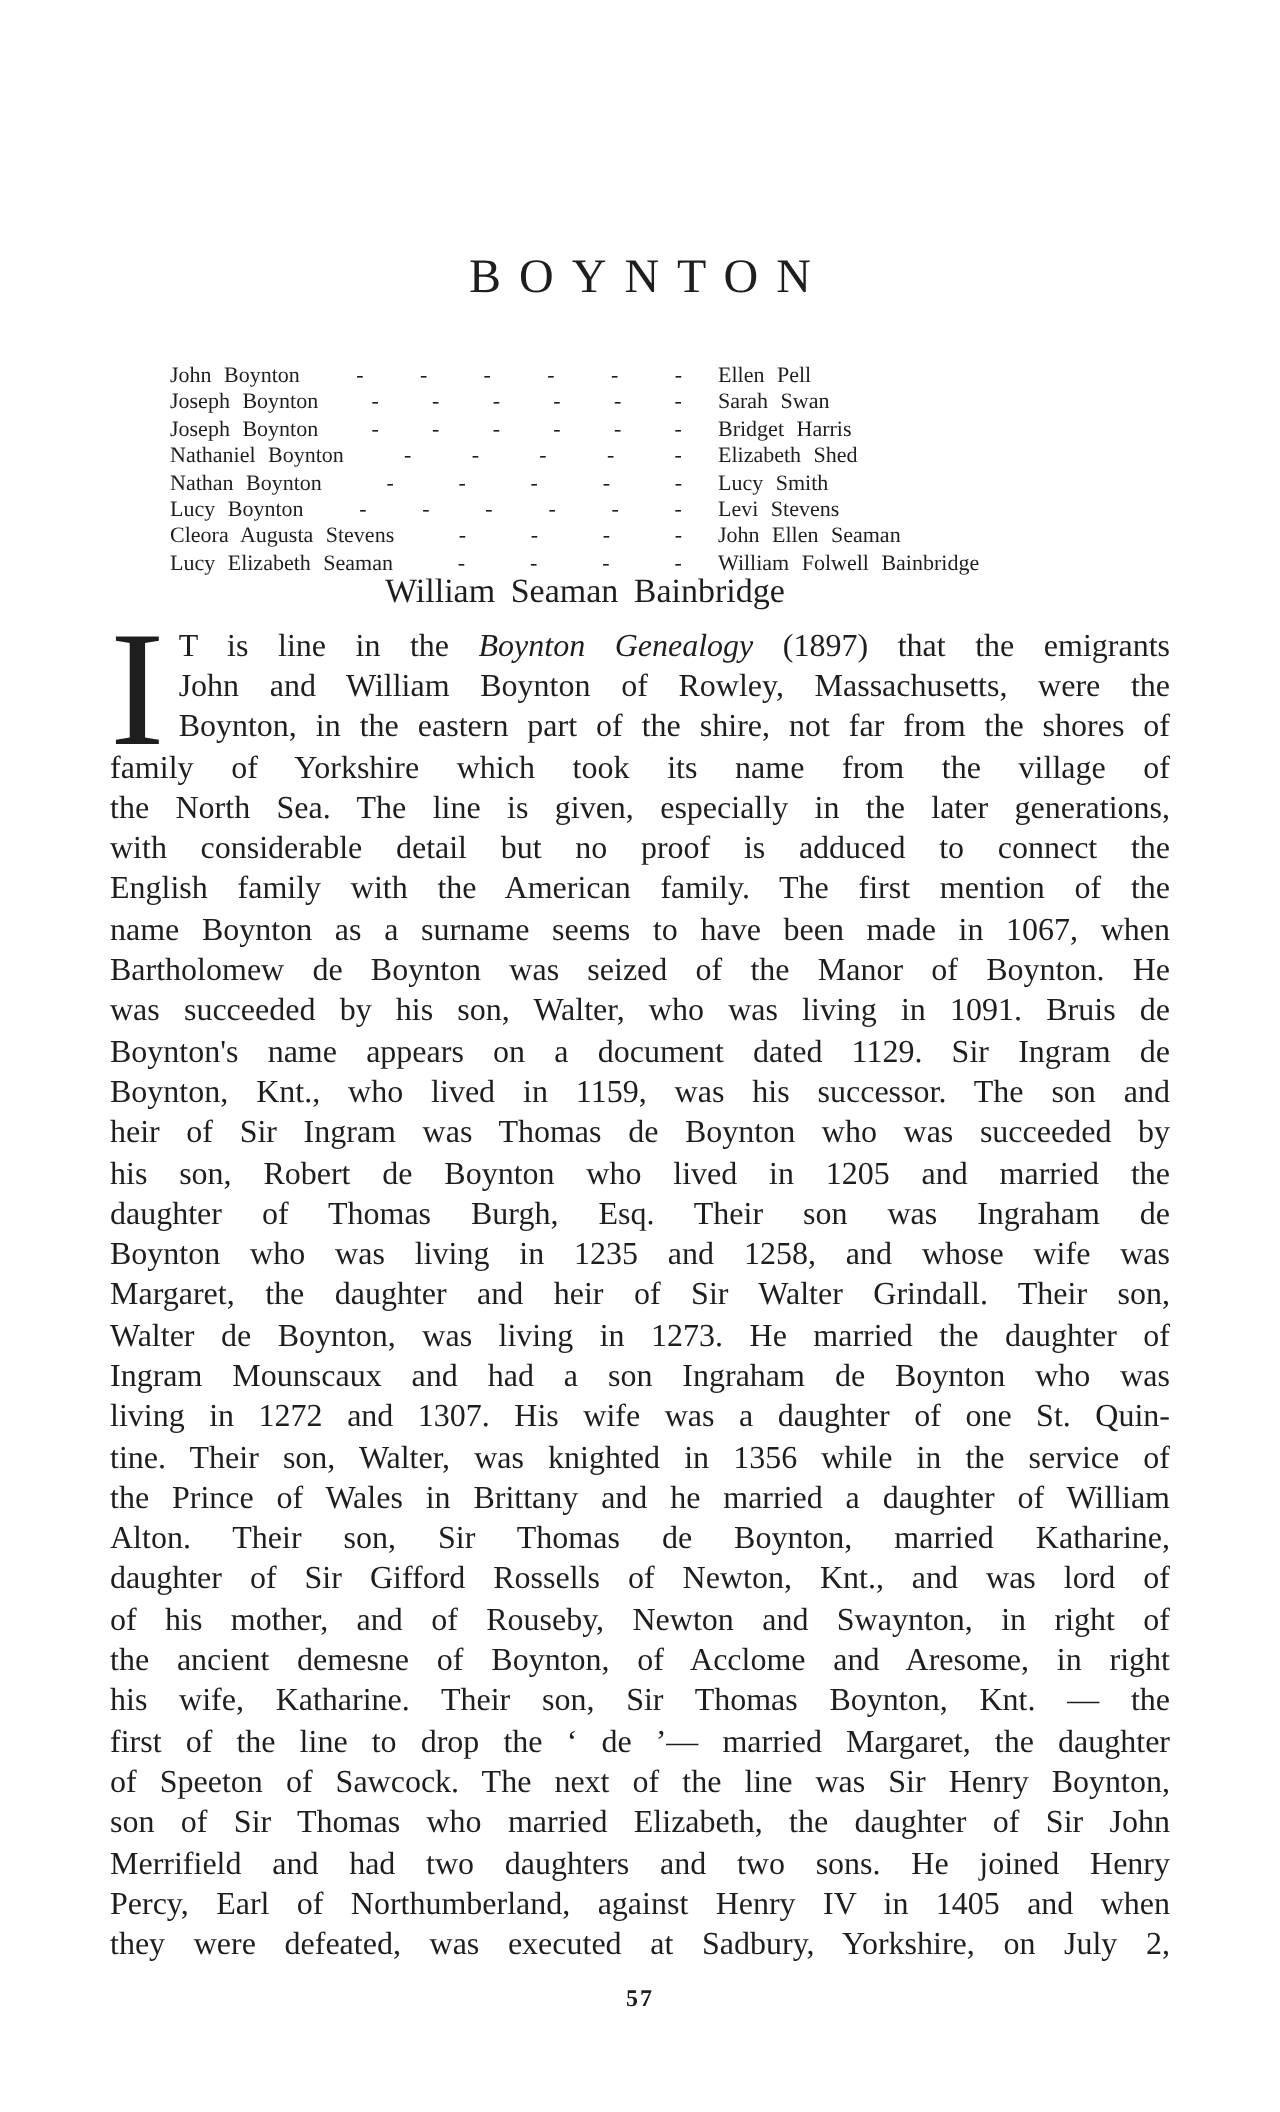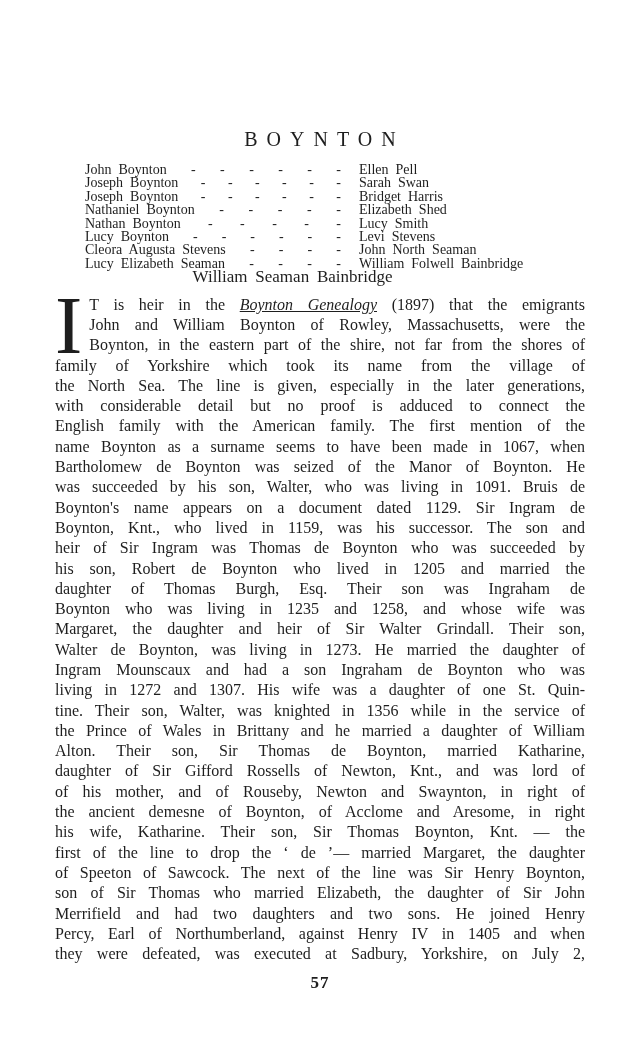--- a/index.html
+++ b/index.html
@@ -15,30 +15,30 @@
   }
   .body-col {
     position: absolute;
     left: 55px;
     top: 0;
     width: 530px;
   }
   .title {
     margin-top: 126px;
     text-align: center;
-    font-size: 20px;
+    font-size: 24px;
     line-height: 26px;
     letter-spacing: 9px;
     padding-left: 9px; 
     font-weight: normal;
   }
   .glist {
-    margin-top: 11px;
+    margin-top: 30px;
     padding-left: 30px;
-    font-size: 14px;
+    font-size: 11px;
     line-height: 13.4px;
     word-spacing: 3.5px;
   }
   .grow { display: flex; align-items: baseline; }
   .gleft {
     display: flex;
     justify-content: space-between;
     align-items: baseline;
     width: 256px;
     flex: none;
@@ -63,25 +63,25 @@
     line-height: 61px;
     height: 60.9px;
     margin-right: 7px;
     font-weight: normal;
   }
   .pline {
     text-align: justify;
     text-align-last: justify;
     white-space: normal;
   }
-  .pline i { font-style: italic; text-decoration: underline; }
+  .pline i { font-style: italic; }
   .pageno {
     margin-top: 9px;
     text-align: center;
-    font-size: 17px;
+    font-size: 12px;
     letter-spacing: 1px;
     font-weight: bold;
   }
 </style>
 </head>
 <body>
 
 <div class="page">
   <div class="body-col">
 
@@ -159,39 +159,39 @@
           <div class="gright">Levi Stevens</div>
         </div>
         <div class="grow">
           <div class="gleft">
             <span class="nm">Cleora Augusta Stevens</span>
             <span class="dash">-</span>
             <span class="dash">-</span>
             <span class="dash">-</span>
             <span class="dash">-</span>
           </div>
-          <div class="gright">John North Seaman</div>
+          <div class="gright">John Ellen Seaman</div>
         </div>
         <div class="grow">
           <div class="gleft">
             <span class="nm">Lucy Elizabeth Seaman</span>
             <span class="dash">-</span>
             <span class="dash">-</span>
             <span class="dash">-</span>
             <span class="dash">-</span>
           </div>
           <div class="gright">William Folwell Bainbridge</div>
         </div>
       </div>
 
     <div class="gcenter">William Seaman Bainbridge</div>
 
     <div class="para" id="para-container">
       <span class="dropcap">I</span>
-    <div class="pline"><span>T is heir in the </span><i>Boynton Genealogy</i><span> (1897) that the emigrants</span></div>
+    <div class="pline"><span>T is line in the </span><i>Boynton Genealogy</i><span> (1897) that the emigrants</span></div>
         <div class="pline"><span>John and William Boynton of Rowley, Massachusetts, were the</span></div>
         <div class="pline"><span>Boynton, in the eastern part of the shire, not far from the shores of</span></div>
         <div class="pline"><span>family of Yorkshire which took its name from the village of</span></div>
         <div class="pline"><span>the North Sea. The line is given, especially in the later generations,</span></div>
         <div class="pline"><span>with considerable detail but no proof is adduced to connect the</span></div>
         <div class="pline"><span>English family with the American family. The first mention of the</span></div>
         <div class="pline"><span>name Boynton as a surname seems to have been made in 1067, when</span></div>
         <div class="pline"><span>Bartholomew de Boynton was seized of the Manor of Boynton. He</span></div>
         <div class="pline"><span>was succeeded by his son, Walter, who was living in 1091. Bruis de</span></div>
         <div class="pline"><span>Boynton's name appears on a document dated 1129. Sir Ingram de</span></div>

